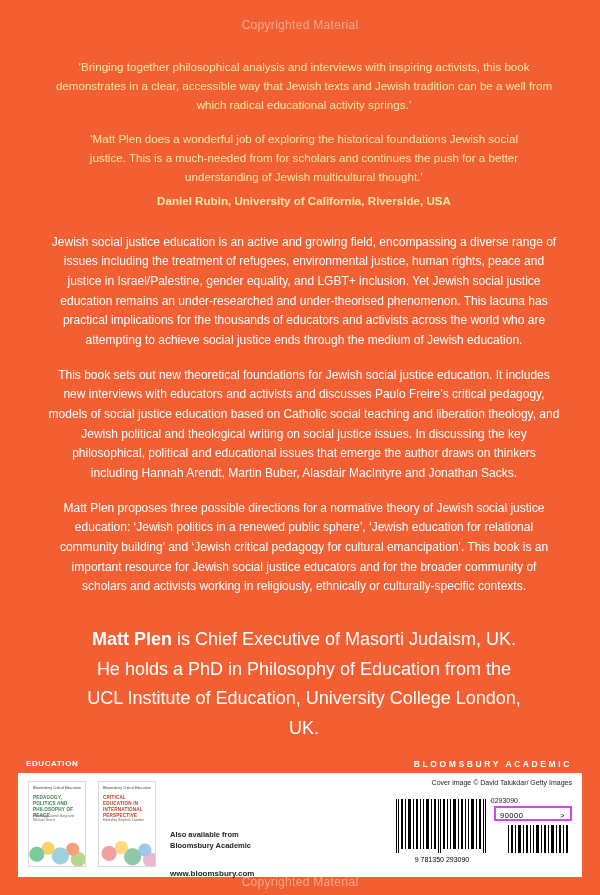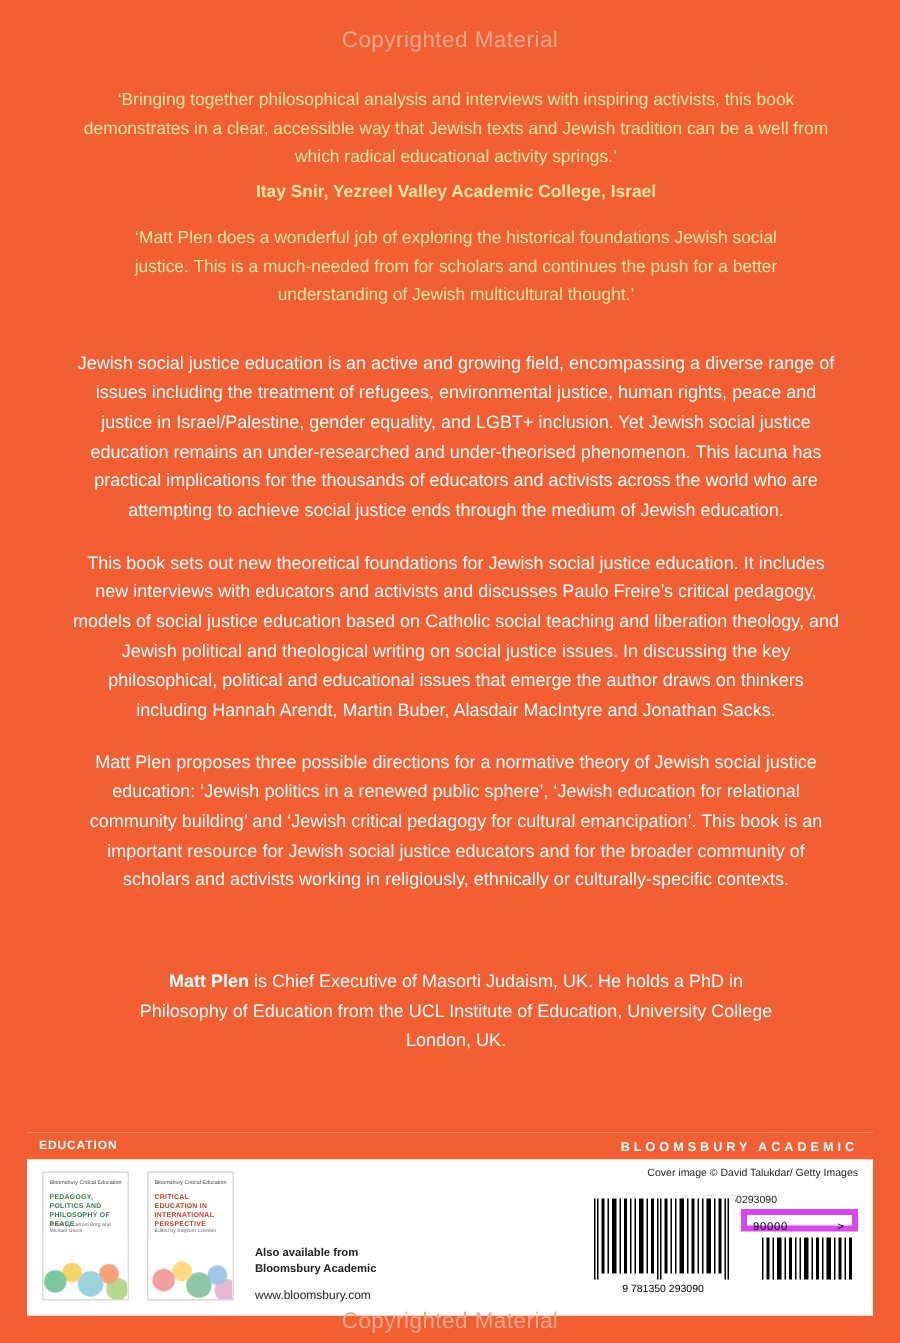--- a/index.html
+++ b/index.html
@@ -10,21 +10,21 @@
     background: #f15f32;
     font-family: "Liberation Sans", sans-serif;
     position: relative;
     overflow: hidden;
   }
   .copyright-top, .copyright-bottom {
     position: absolute;
     left: 0;
     width: 100%;
     text-align: center;
-    font-size: 15px;
+    font-size: 12px;
     letter-spacing: 0.3px;
     color: #f2a98c;
   }
   .copyright-top { top: 18px; }
   .copyright-bottom { bottom: 6px; }
 
   .content {
     position: absolute;
     left: 4px;
     top: 58px;
@@ -53,23 +53,23 @@
     font-size: 12px;
     line-height: 1.64;
     margin: 0;
     padding: 0 2px;
   }
   .gap-lg { margin-top: 26px; }
   .gap-md { margin-top: 15px; }
 
   .author-note {
     color: #ffffff;
-    font-size: 12px;
+    font-size: 18px;
     line-height: 1.64;
-    margin-top: 48px;
+    margin-top: 28px;
     padding: 0 40px;
   }
   .author-note b { font-weight: bold; }
 
   
   .footer {
     position: absolute;
     left: 18px;
     bottom: 18px;
     width: 564px;
@@ -170,23 +170,23 @@
     left: 152px;
     top: 56px;
     font-size: 7.5px;
     line-height: 1.5;
     color: #222;
     font-weight: bold;
   }
   .weblink {
     position: absolute;
     left: 152px;
-    top: 86px;
+    top: 96px;
     font-size: 8px;
-    font-weight: normal;
+    font-weight: bold;
     color: #222;
   }
 
   .cover-credit {
     position: absolute;
     right: 10px;
     top: 6px;
     font-size: 7px;
     color: #222;
   }
@@ -196,21 +196,21 @@
     top: 24px;
     font-size: 7px;
     color: #222;
   }
   .price-box {
     position: absolute;
     right: 10px;
     top: 33px;
     width: 78px;
     height: 15px;
-    border: 4px solid #d946ef;
+    border: 2px solid #d946ef;
     font-size: 7.5px;
     color: #000;
     padding: 3px 0 0 4px;
     letter-spacing: 0.5px;
   }
   .price-box .gt { float: right; margin-right: 5px; }
 
   .barcode-main {
     position: absolute;
     right: 92px;
@@ -237,23 +237,23 @@
   }
 </style>
 </head>
 <body>
 
 <div class="copyright-top">Copyrighted Material</div>
 
 <div class="content">
 
   <p class="blurb">‘Bringing together philosophical analysis and interviews with inspiring activists, this book demonstrates in a clear, accessible way that Jewish texts and Jewish tradition can be a well from which radical educational activity springs.’</p>
-  <p class="attrib">Itay Snir, Yezreel Valley Academic College, Israel</p>
 
   <p class="blurb second">‘Matt Plen does a wonderful job of exploring the historical foundations Jewish social justice. This is a much-needed from for scholars and continues the push for a better understanding of Jewish multicultural thought.’</p>
+  <p class="attrib">Daniel Rubin, University of California, Riverside, USA</p>
 
   <p class="body-para gap-lg">Jewish social justice education is an active and growing field, encompassing a diverse range of issues including the treatment of refugees, environmental justice, human rights, peace and justice in Israel/Palestine, gender equality, and LGBT+ inclusion. Yet Jewish social justice education remains an under-researched and under-theorised phenomenon. This lacuna has practical implications for the thousands of educators and activists across the world who are attempting to achieve social justice ends through the medium of Jewish education.</p>
   <p class="body-para gap-md">This book sets out new theoretical foundations for Jewish social justice education. It includes new interviews with educators and activists and discusses Paulo Freire’s critical pedagogy, models of social justice education based on Catholic social teaching and liberation theology, and Jewish political and theological writing on social justice issues. In discussing the key philosophical, political and educational issues that emerge the author draws on thinkers including Hannah Arendt, Martin Buber, Alasdair MacIntyre and Jonathan Sacks.</p>
   <p class="body-para gap-md">Matt Plen proposes three possible directions for a normative theory of Jewish social justice education: ‘Jewish politics in a renewed public sphere’, ‘Jewish education for relational community building’ and ‘Jewish critical pedagogy for cultural emancipation’. This book is an important resource for Jewish social justice educators and for the broader community of scholars and activists working in religiously, ethnically or culturally-specific contexts.</p>
 
   <p class="author-note"><b>Matt Plen</b><span> is Chief Executive of Masorti Judaism, UK. He holds a PhD in Philosophy of Education from the UCL Institute of Education, University College London, UK.</span></p>
 </div>
 
 <div class="footer">
   <div class="footer-top">

